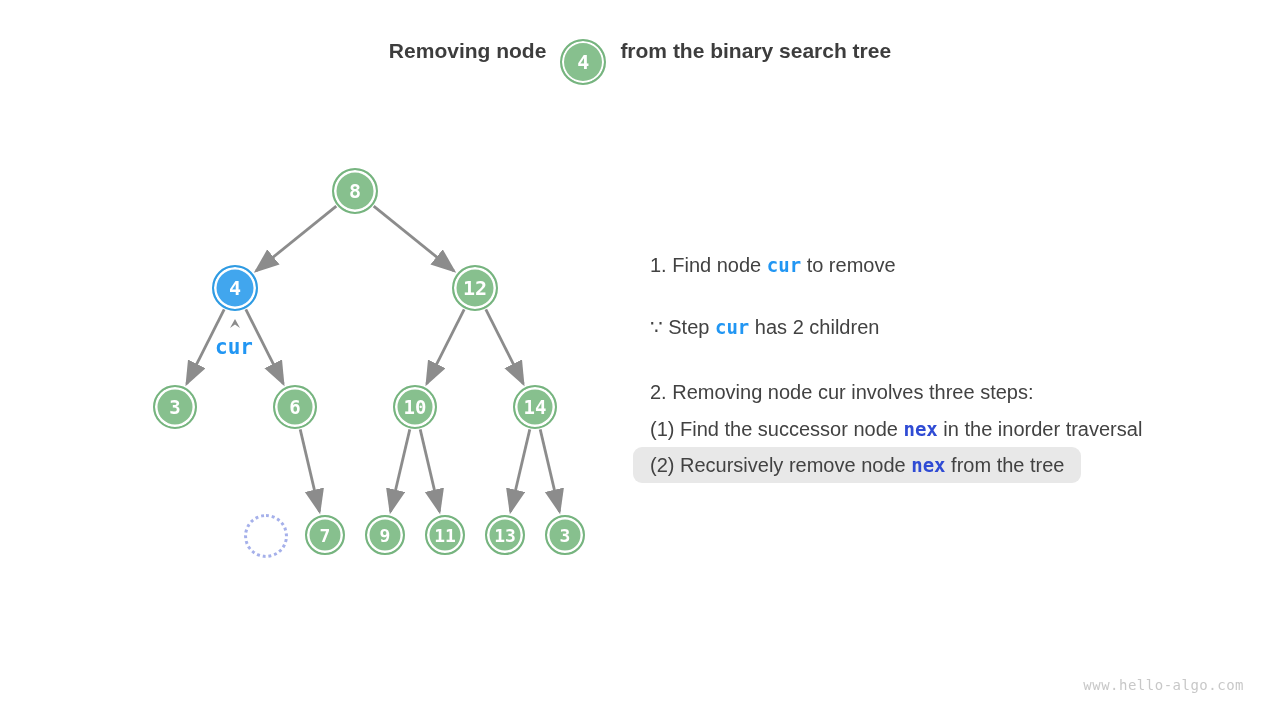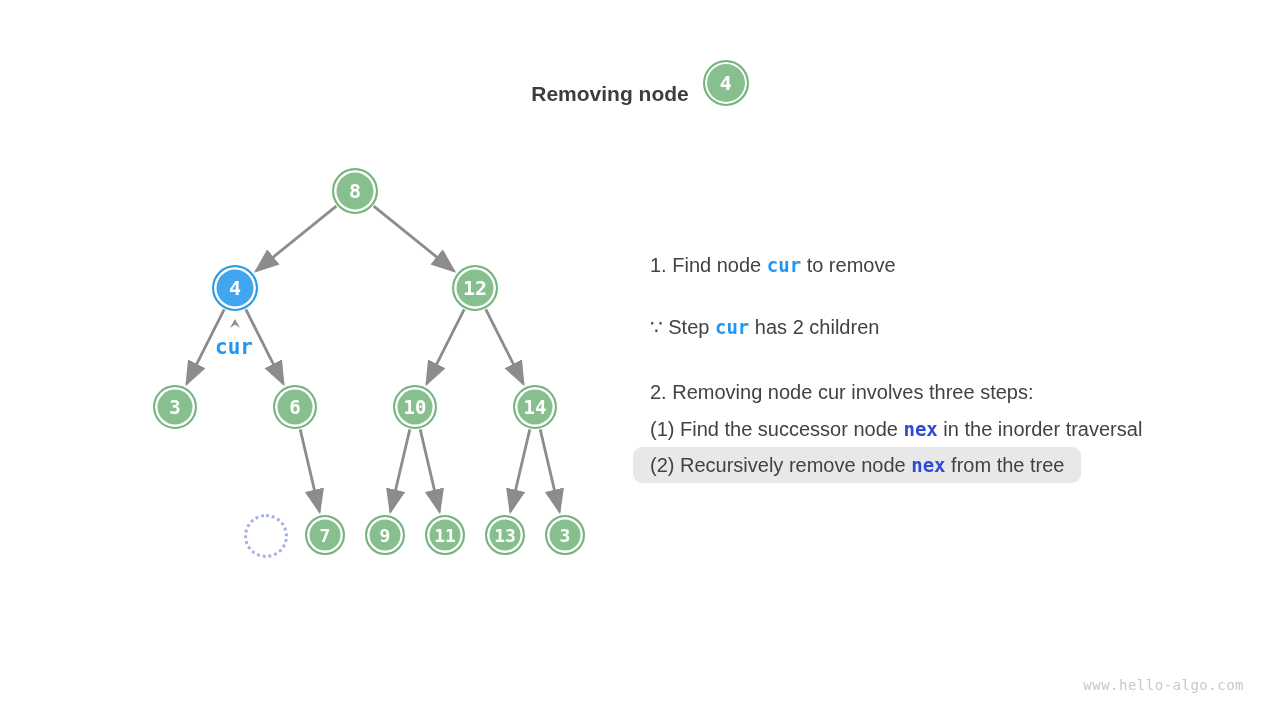--- a/index.html
+++ b/index.html
@@ -2,22 +2,22 @@
 <html><head>
 <meta charset="utf-8">
 <style>
   html,body { margin:0; padding:0; background:#fff; }
   .canvas {
     position:relative; width:1280px; height:720px; background:#ffffff;
     font-family:"Liberation Sans", sans-serif; overflow:hidden;
   }
   
   .title-row {
-    position:absolute; left:0; right:0; top:60px; height:46px;
-    display:flex; align-items:flex-end; justify-content:center; gap:14px;
+    position:absolute; left:0; right:0; top:39px; height:46px;
+    display:flex; align-items:flex-start; justify-content:center; gap:14px;
     font-size:21px; font-weight:bold; color:#3d3d3d;
   }
   .title-node {
     width:46px; height:46px; border-radius:50%; box-sizing:border-box;
     display:flex; align-items:center; justify-content:center;
     font-family:"DejaVu Sans Mono", monospace; font-size:20px; font-weight:bold; color:#fff;
   }
   
   .edges { position:absolute; left:0; top:0; width:1280px; height:720px; pointer-events:none; }
   .node {
@@ -58,20 +58,21 @@
 </head>
 <body>
 
 <div class="canvas">
 
   <div class="title-row">
     <span>Removing node</span>
     <span class="title-node" style="background: rgb(135, 192, 142); border: 2px solid rgb(118, 180, 127); box-shadow: rgb(255, 255, 255) 0px 0px 0px 2px inset;">
         <span>4</span>
       </span>
+    <span>from the binary search tree</span>
   </div>
 
   <svg class="edges" viewBox="0 0 1280 720">
       <defs>
         <marker id="ah" markerWidth="10" markerHeight="8" refX="8" refY="3.5" orient="auto">
           <path d="M0,0 L9,3.5 L0,7 Z" fill="#8c8c8c"></path>
         </marker>
       </defs>
       <line x1="336.3" y1="206.1" x2="256.0" y2="271.0" stroke="#8c8c8c" stroke-width="2.8" marker-end="url(#ah)"></line>
       <line x1="373.7" y1="206.1" x2="454.0" y2="271.0" stroke="#8c8c8c" stroke-width="2.8" marker-end="url(#ah)"></line>

